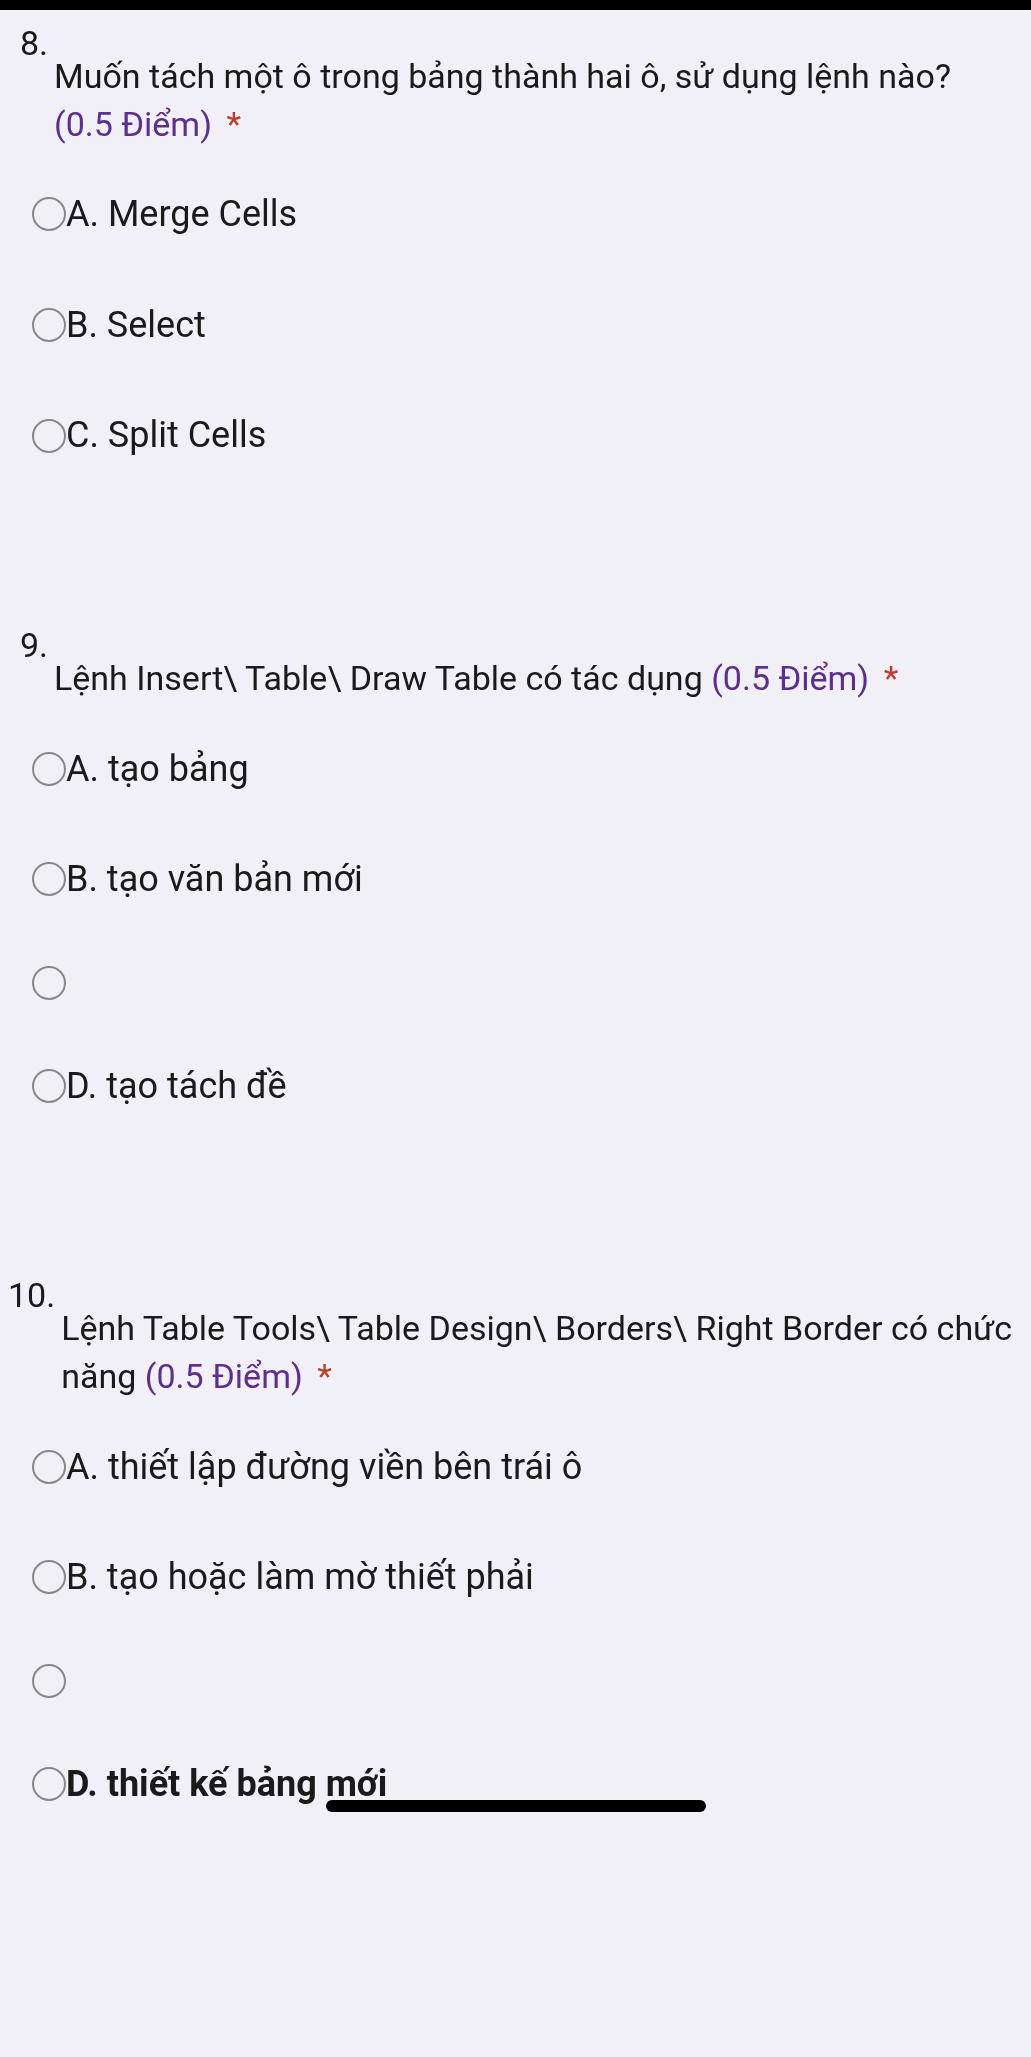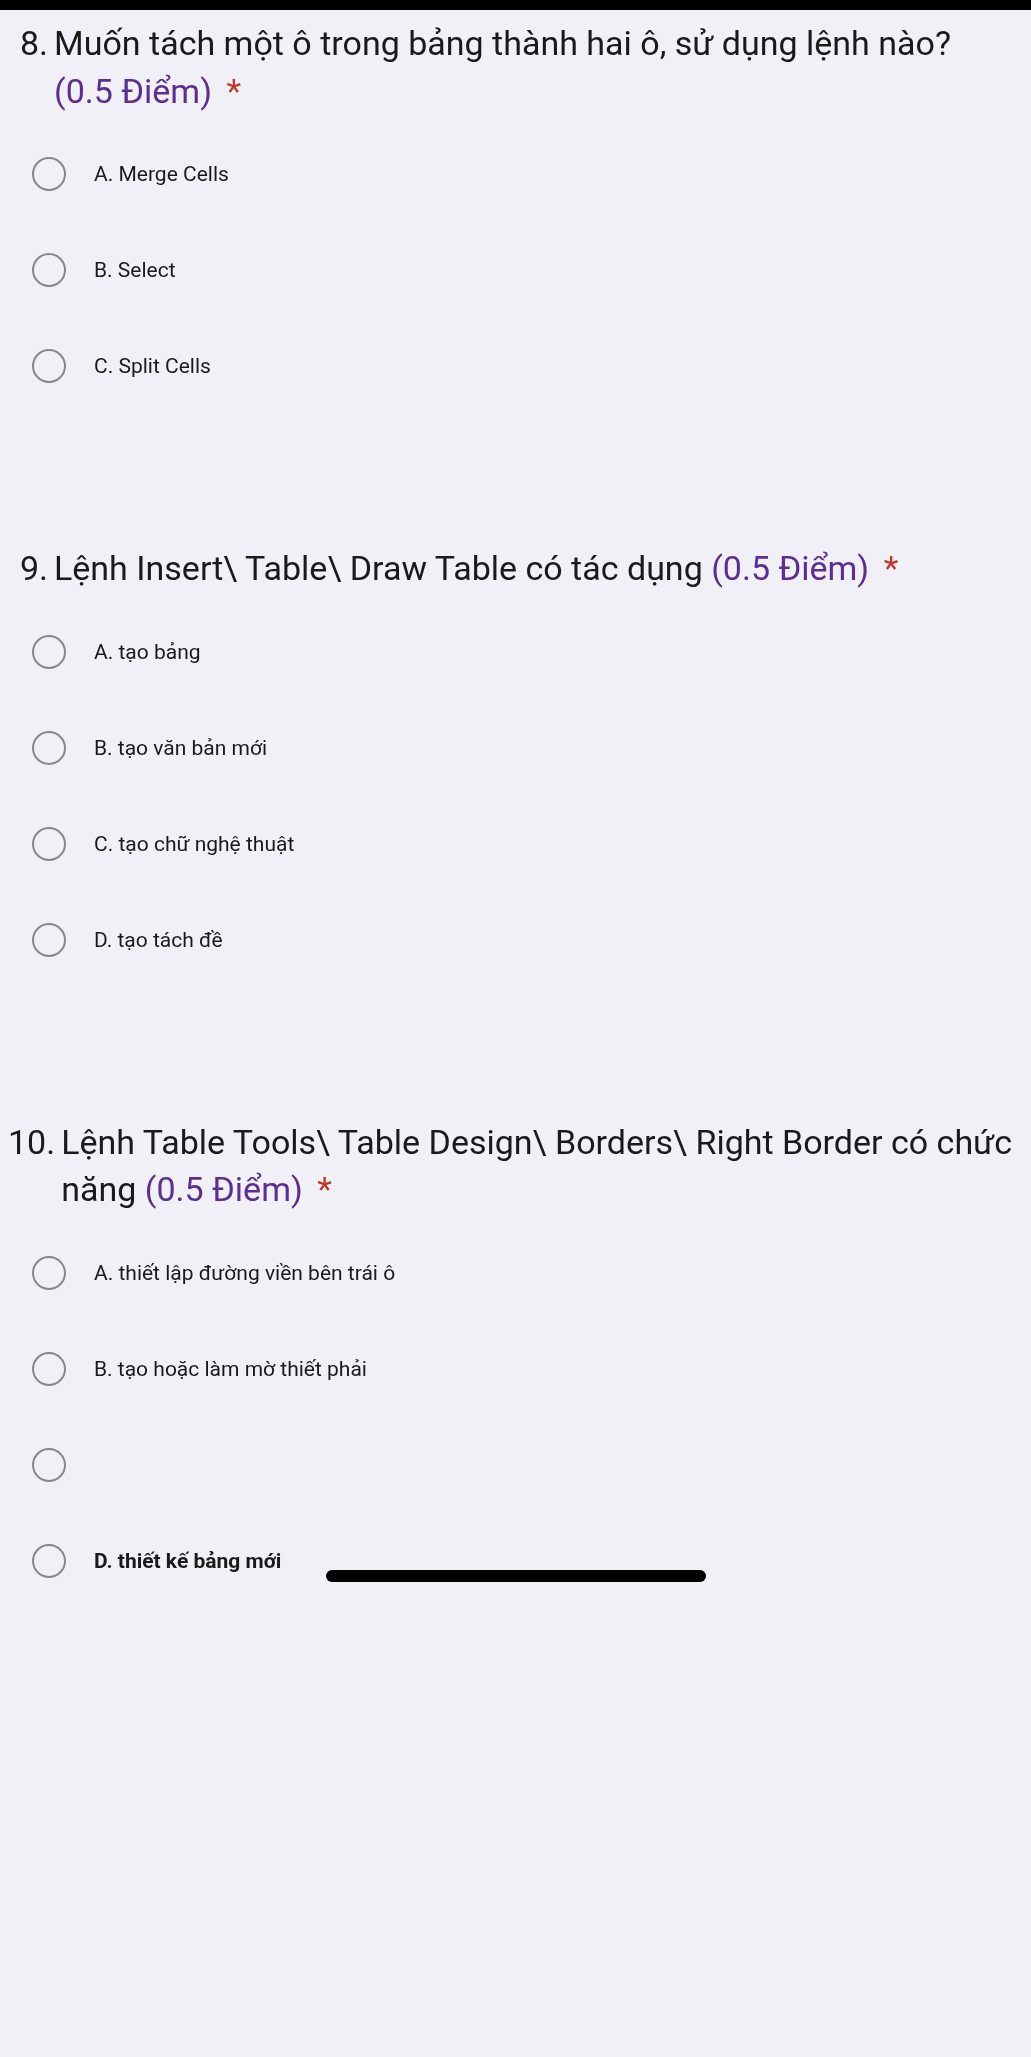--- a/index.html
+++ b/index.html
@@ -32,20 +32,21 @@
     color: #1a1a1a;
     font-size: 34px;
     line-height: 1.4;
   }
   .q-text {
     flex: 1;
     font-size: 34px;
     line-height: 1.4;
     color: #1a1a1a;
     padding-right: 10px;
+    margin-top: 33px;
   }
   .points {
     color: #5b2e91;
     font-weight: 400;
   }
   .required {
     color: #c0392b;
     font-weight: 400;
     margin-left: 6px;
   }
@@ -61,22 +62,21 @@
   }
   .radio {
     width: 34px;
     height: 34px;
     border: 2px solid #888;
     border-radius: 50%;
     flex-shrink: 0;
     background: transparent;
   }
   .opt-label {
-    margin-left: 28px;
-    font-size: 21px;
+    font-size: 36px;
     color: #1a1a1a;
   }
   .bottom-bar {
     position: relative;
     height: 0;
   }
   .bottom-bar::after {
     content: "";
     position: absolute;
     left: 50%;
@@ -135,21 +135,20 @@
     <div class="option">
       <div class="radio"></div>
       <div class="opt-label">A. tạo bảng</div>
     </div>
     <div class="option">
       <div class="radio"></div>
       <div class="opt-label">B. tạo văn bản mới</div>
     </div>
     <div class="option">
       <div class="radio"></div>
-      <div class="opt-label">C. tạo chữ nghệ thuật</div>
     </div>
     <div class="option">
       <div class="radio"></div>
       <div class="opt-label">D. tạo tách đề</div>
     </div>
   </div>
 </div>
 
 <div class="question-block" style="padding-bottom:10px;">
   <div class="q-row">

